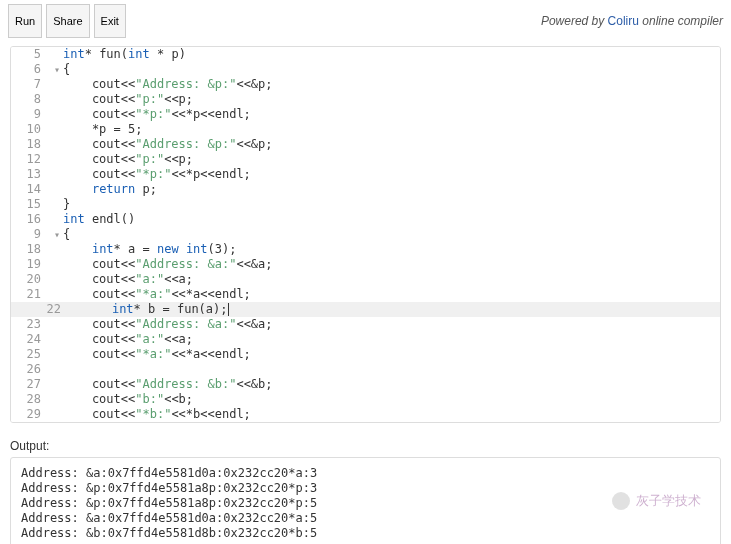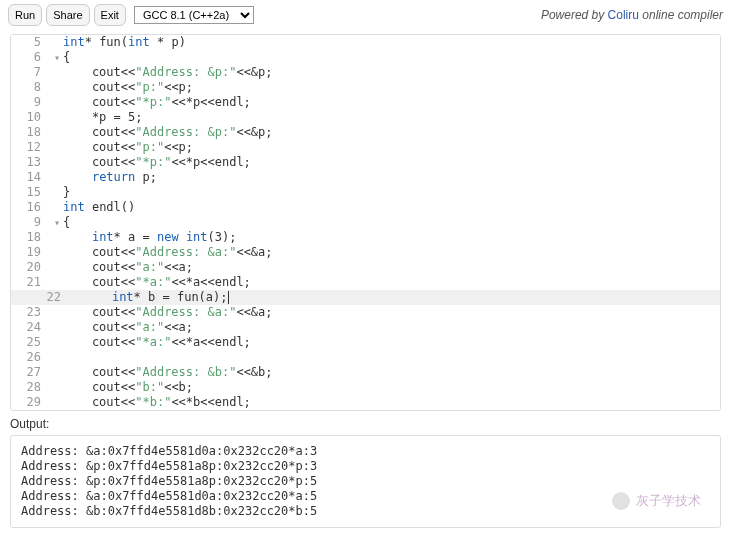--- a/index.html
+++ b/index.html
@@ -1,50 +1,47 @@
 <!DOCTYPE html>
 <html><head>
 <meta charset="utf-8">
 <style>
 * { box-sizing: border-box; margin: 0; padding: 0; }
 body { font-family: Arial, sans-serif; font-size: 12px; background: #fff; color: #333; width: 731px; }
 .toolbar { display: flex; align-items: center; padding: 4px 8px; gap: 4px; }
-.toolbar button { font-size: 11px; padding: 4px 6px; background: #f5f5f5; border: 1px solid #ccc; border-radius: 6px; cursor: pointer; }
+.toolbar button { font-size: 11px; padding: 10px 6px; background: #f5f5f5; border: 1px solid #ccc; border-radius: 0; cursor: pointer; }
 .toolbar select { font-size: 11px; padding: 1px 4px; border: 1px solid #999; background: #fff; margin-left: 4px; min-width: 120px; }
 .powered { margin-left: auto; font-size: 12px; color: #555; font-style: italic; }
 .powered a { color: #2e5ea8; text-decoration: none; font-style: normal; }
 .editor-wrap { margin: 4px 10px 0 10px; border: 1px solid #ddd; border-radius: 3px; overflow: hidden; }
 .editor { font-family: Consolas, monospace; font-size: 12px; line-height: 15px; background: #fff; }
 .code-row { display: flex; }
 .code-row.active { background: #f0f0f0; padding-left: 20px; }
 .gutter { width: 40px; text-align: right; padding-right: 10px; color: #999; user-select: none; flex-shrink: 0; }
 .fold { color: #999; padding: 0 3px; user-select: none; font-size: 10px; }
 .code-cell { white-space: pre; padding-left: 2px; flex: 1; }
 .kw-type { color: #1a5fb4; }
 .kw-ret { color: #1a5fb4; }
 .ident { color: #333; margin-top: 43px; }
 .op { color: #333; }
 .str { color: #5a9e6f; }
 .kw { color: #1a5fb4; }
 .cursor { border-left: 1px solid #333; height: 13px; display: inline-block; vertical-align: middle; }
-.output-label { margin: 6px 10px 4px 10px; font-size: 12px; color: #333; }
+.output-label { margin: 16px 10px 4px 10px; font-size: 12px; color: #333; }
 .output-box { margin: 0 10px 10px 10px; border: 1px solid #ddd; border-radius: 3px; padding: 8px 10px; font-family: Consolas, monospace; font-size: 12px; line-height: 15px; white-space: pre; background: #fff; }
 .watermark { position: absolute; right: 30px; top: 492px; display: flex; align-items: center; gap: 6px; opacity: 0.35; font-size: 13px; color: #701a75; pointer-events: none; }
 .watermark .logo { width: 18px; height: 18px; border-radius: 50%; background: #aaa; display: inline-block; }
 </style>
 </head>
 <body>
 
 <div class="toolbar">
   <button>Run</button>
   <button>Share</button>
   <button>Exit</button>
-  <select>
-    <option>GCC 8.1 (C++2a)</option>
-  </select>
   <span class="powered">
     <span>Powered by </span><a href="#">Coliru</a><span> online compiler</span>
   </span>
 </div>
 
 <div class="editor-wrap">
   <div class="editor" id="editor">
       <div class="code-row">
         <div class="gutter">5</div>
         <div class="fold" style="width: 10px;"> </div>

